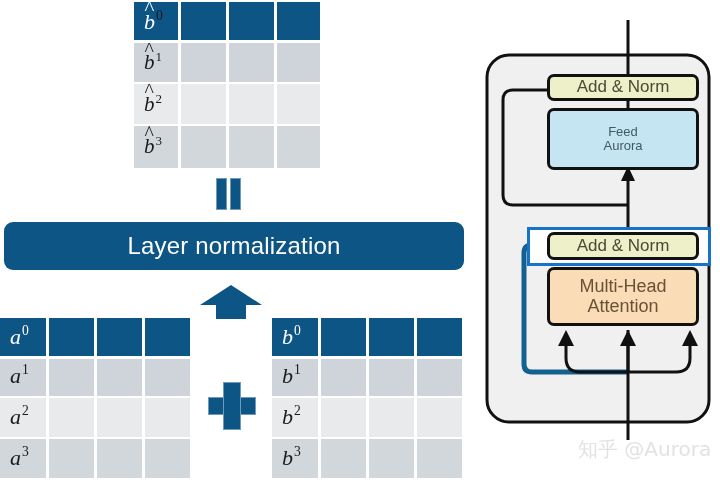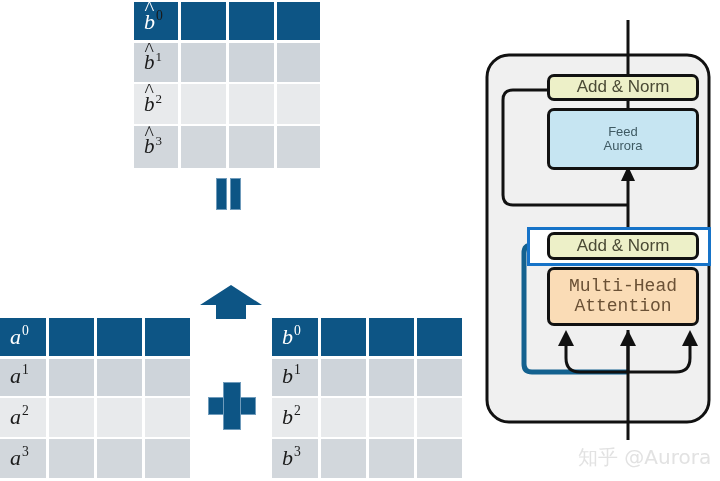--- a/index.html
+++ b/index.html
@@ -144,20 +144,23 @@
   <div style="position:absolute;left:274px;top:2px;width:3px;height:166px;background:#ffffff;"></div>
   <div style="position:absolute;left:134px;top:40px;width:186px;height:3px;background:#ffffff;"></div>
   <div style="position:absolute;left:134px;top:82px;width:186px;height:2px;background:#ffffff;"></div>
   <div style="position:absolute;left:134px;top:124px;width:186px;height:2px;background:#ffffff;"></div>
 
   <div class="eqsign" style="left:216px;top:178px;width:30px;height:32px;">
     <i style="left:0;"></i>
     <i style="left:14px;"></i>
   </div>
 
+  <div class="lnbar" style="left:4px;top:222px;width:460px;height:48px;font-size:24px;">
+    <span>Layer normalization</span>
+  </div>
 
   <div class="uparrow" style="left:198px;top:283px;width:66px;height:36px;">
     <svg width="66" height="36" viewBox="0 0 66 36" aria-hidden="true">
       <polygon points="33,2 64,22 48,22 48,36 18,36 18,22 2,22" fill="#0d5585"></polygon>
     </svg>
   </div>
 
   <div class="matrix" id="m-a" style="left:0px;top:318px;width:190px;height:160px;
               grid-template-columns:46px 48px 48px 48px;
               grid-template-rows:38px 40px 41px 41px;gap:0;">
@@ -290,21 +293,21 @@
 
     <div class="blk ff" style="left:73px;top:108px;width:152px;height:62px;font-size:13px;flex-direction:column;">
       <span>Feed</span>
       <span>Aurora</span>
     </div>
 
     <div class="blk addnorm" style="left:73px;top:232px;width:152px;height:28px;font-size:17px;">
       <span>Add &amp; Norm</span>
     </div>
 
-    <div class="blk mha" style="left:73px;top:267px;width:152px;height:59px;font-size:18px;flex-direction:column;font-family:Liberation Mono, monospace;">
+    <div class="blk mha" style="left:73px;top:267px;width:152px;height:59px;font-size:18px;flex-direction:column;">
       <span>Multi-Head</span>
       <span>Attention</span>
     </div>
   </div>
 
-  <div class="wm" style="left:578px;top:436px;font-size:20px;margin-top:8px;">知乎 @Aurora</div>
+  <div class="wm" style="left:578px;top:436px;font-size:20px;">知乎 @Aurora</div>
 
 </div>
 
 </body></html>

